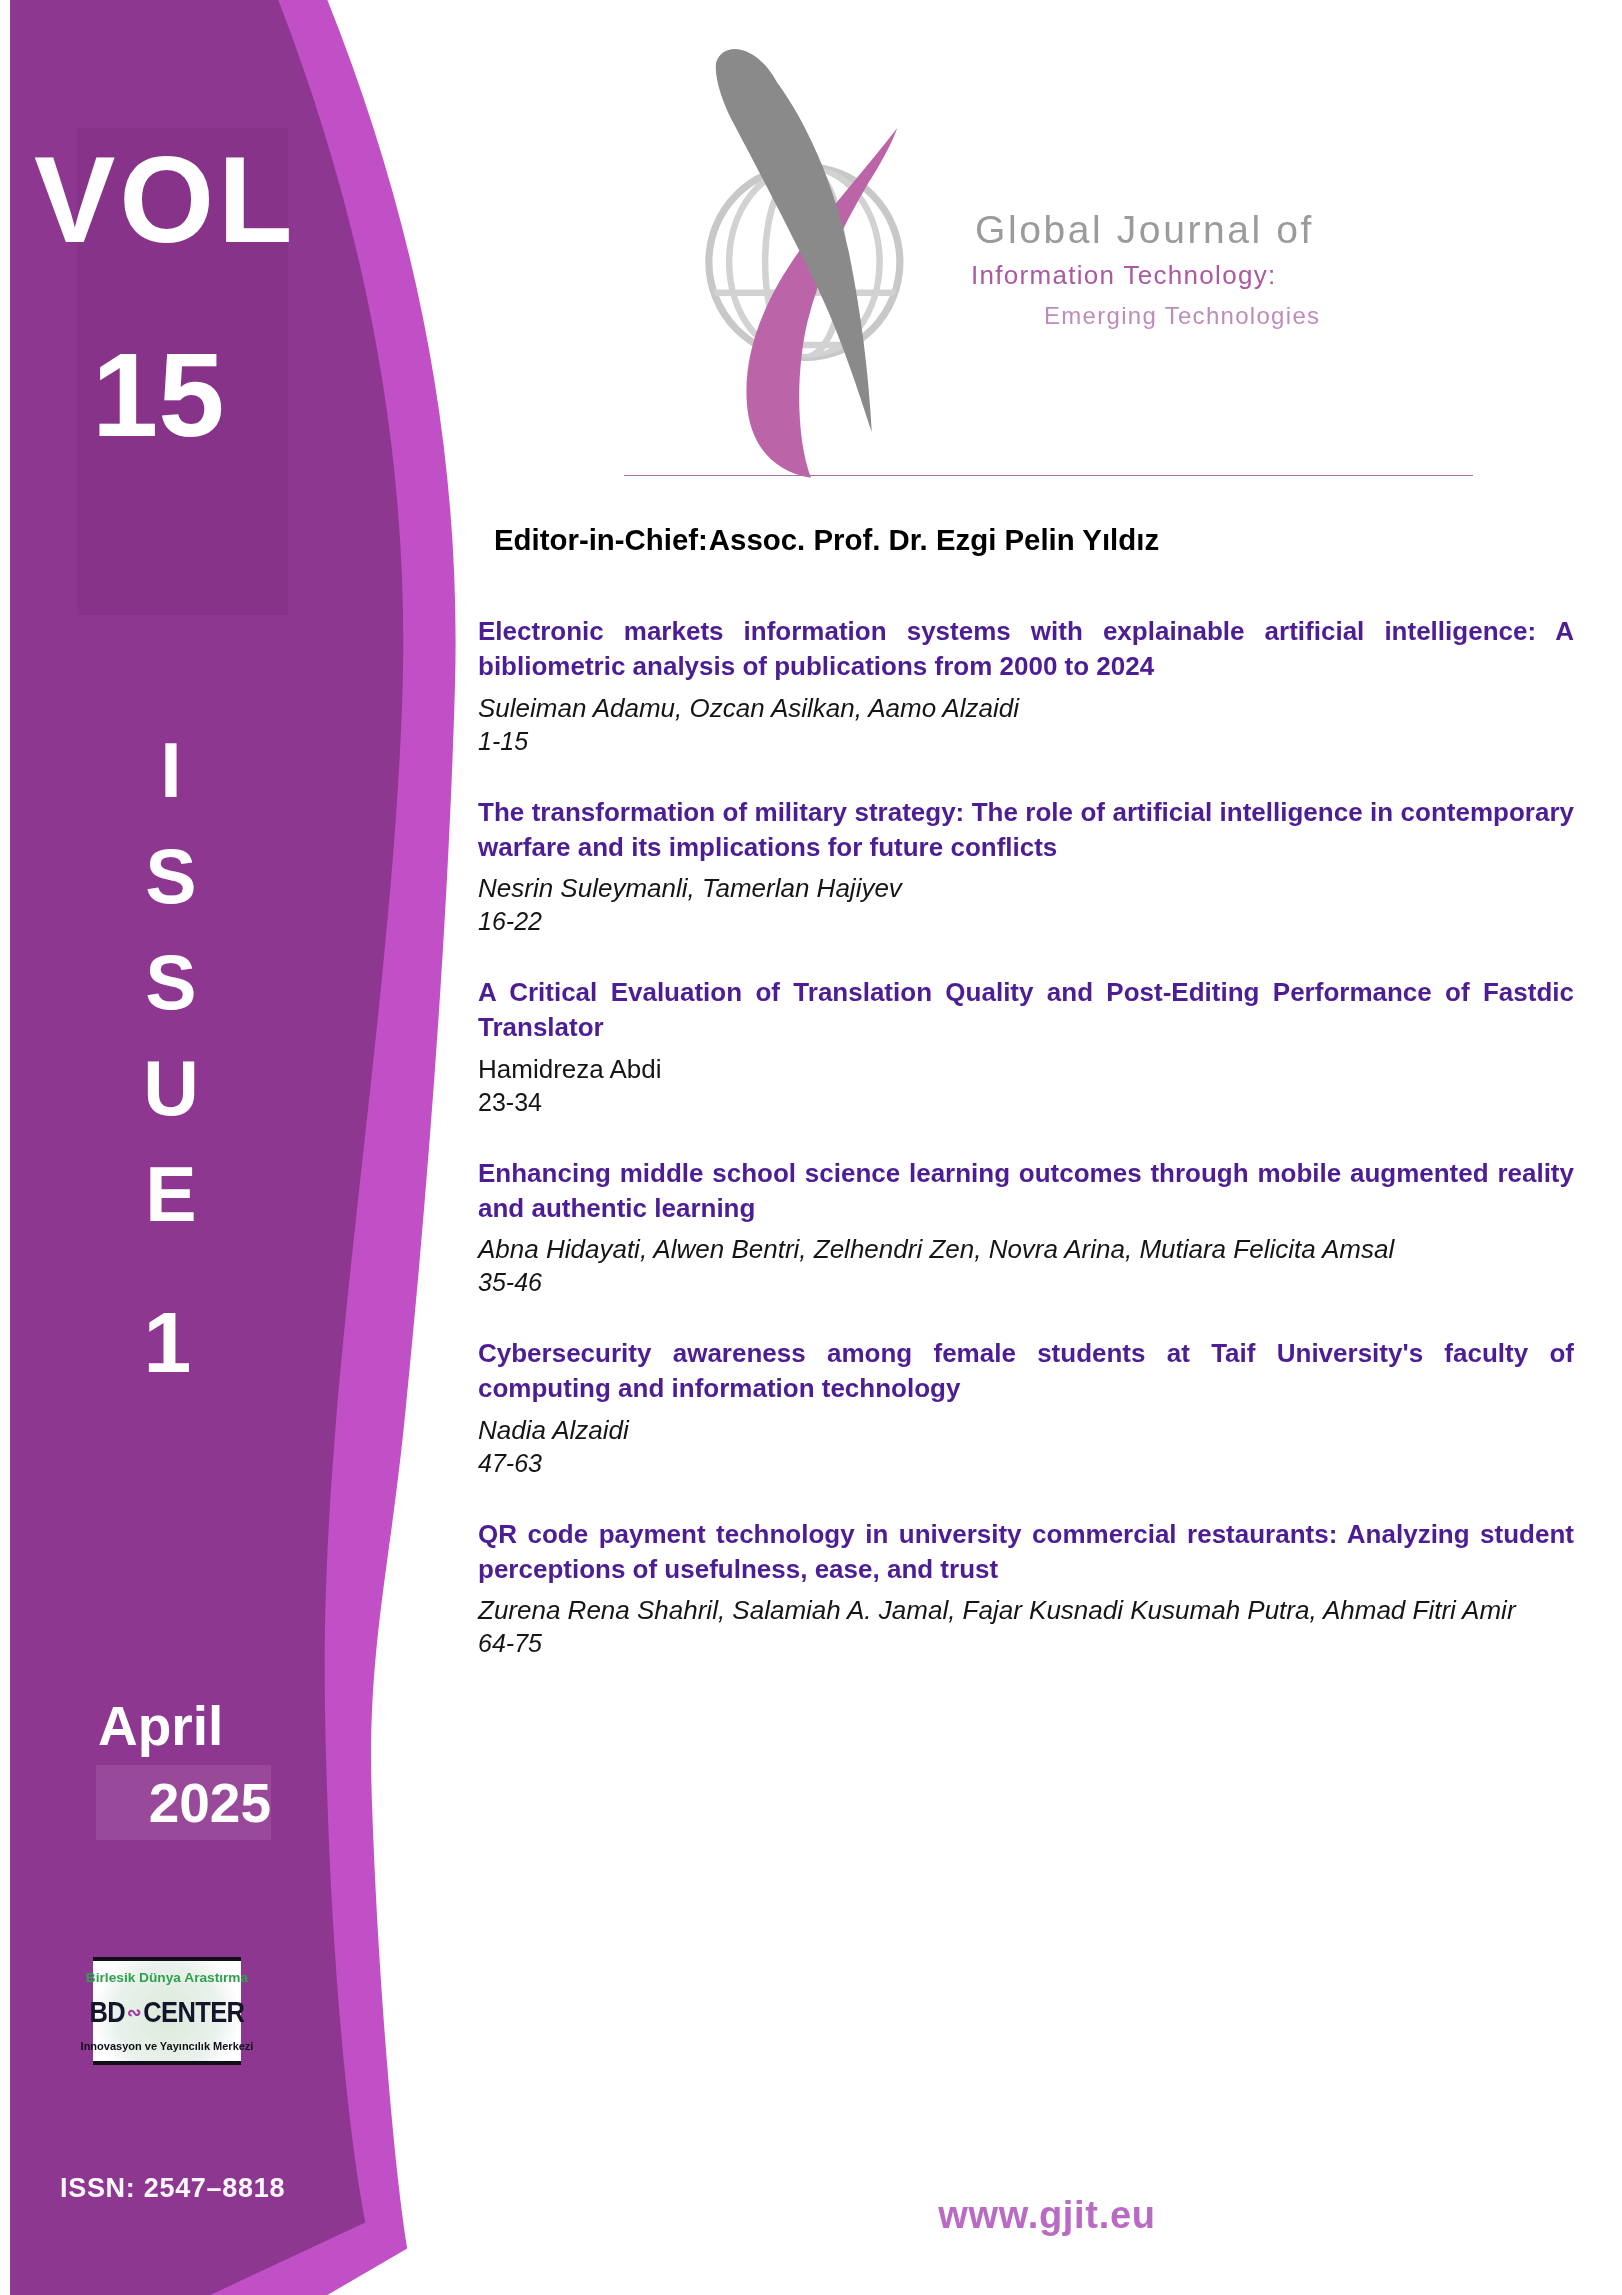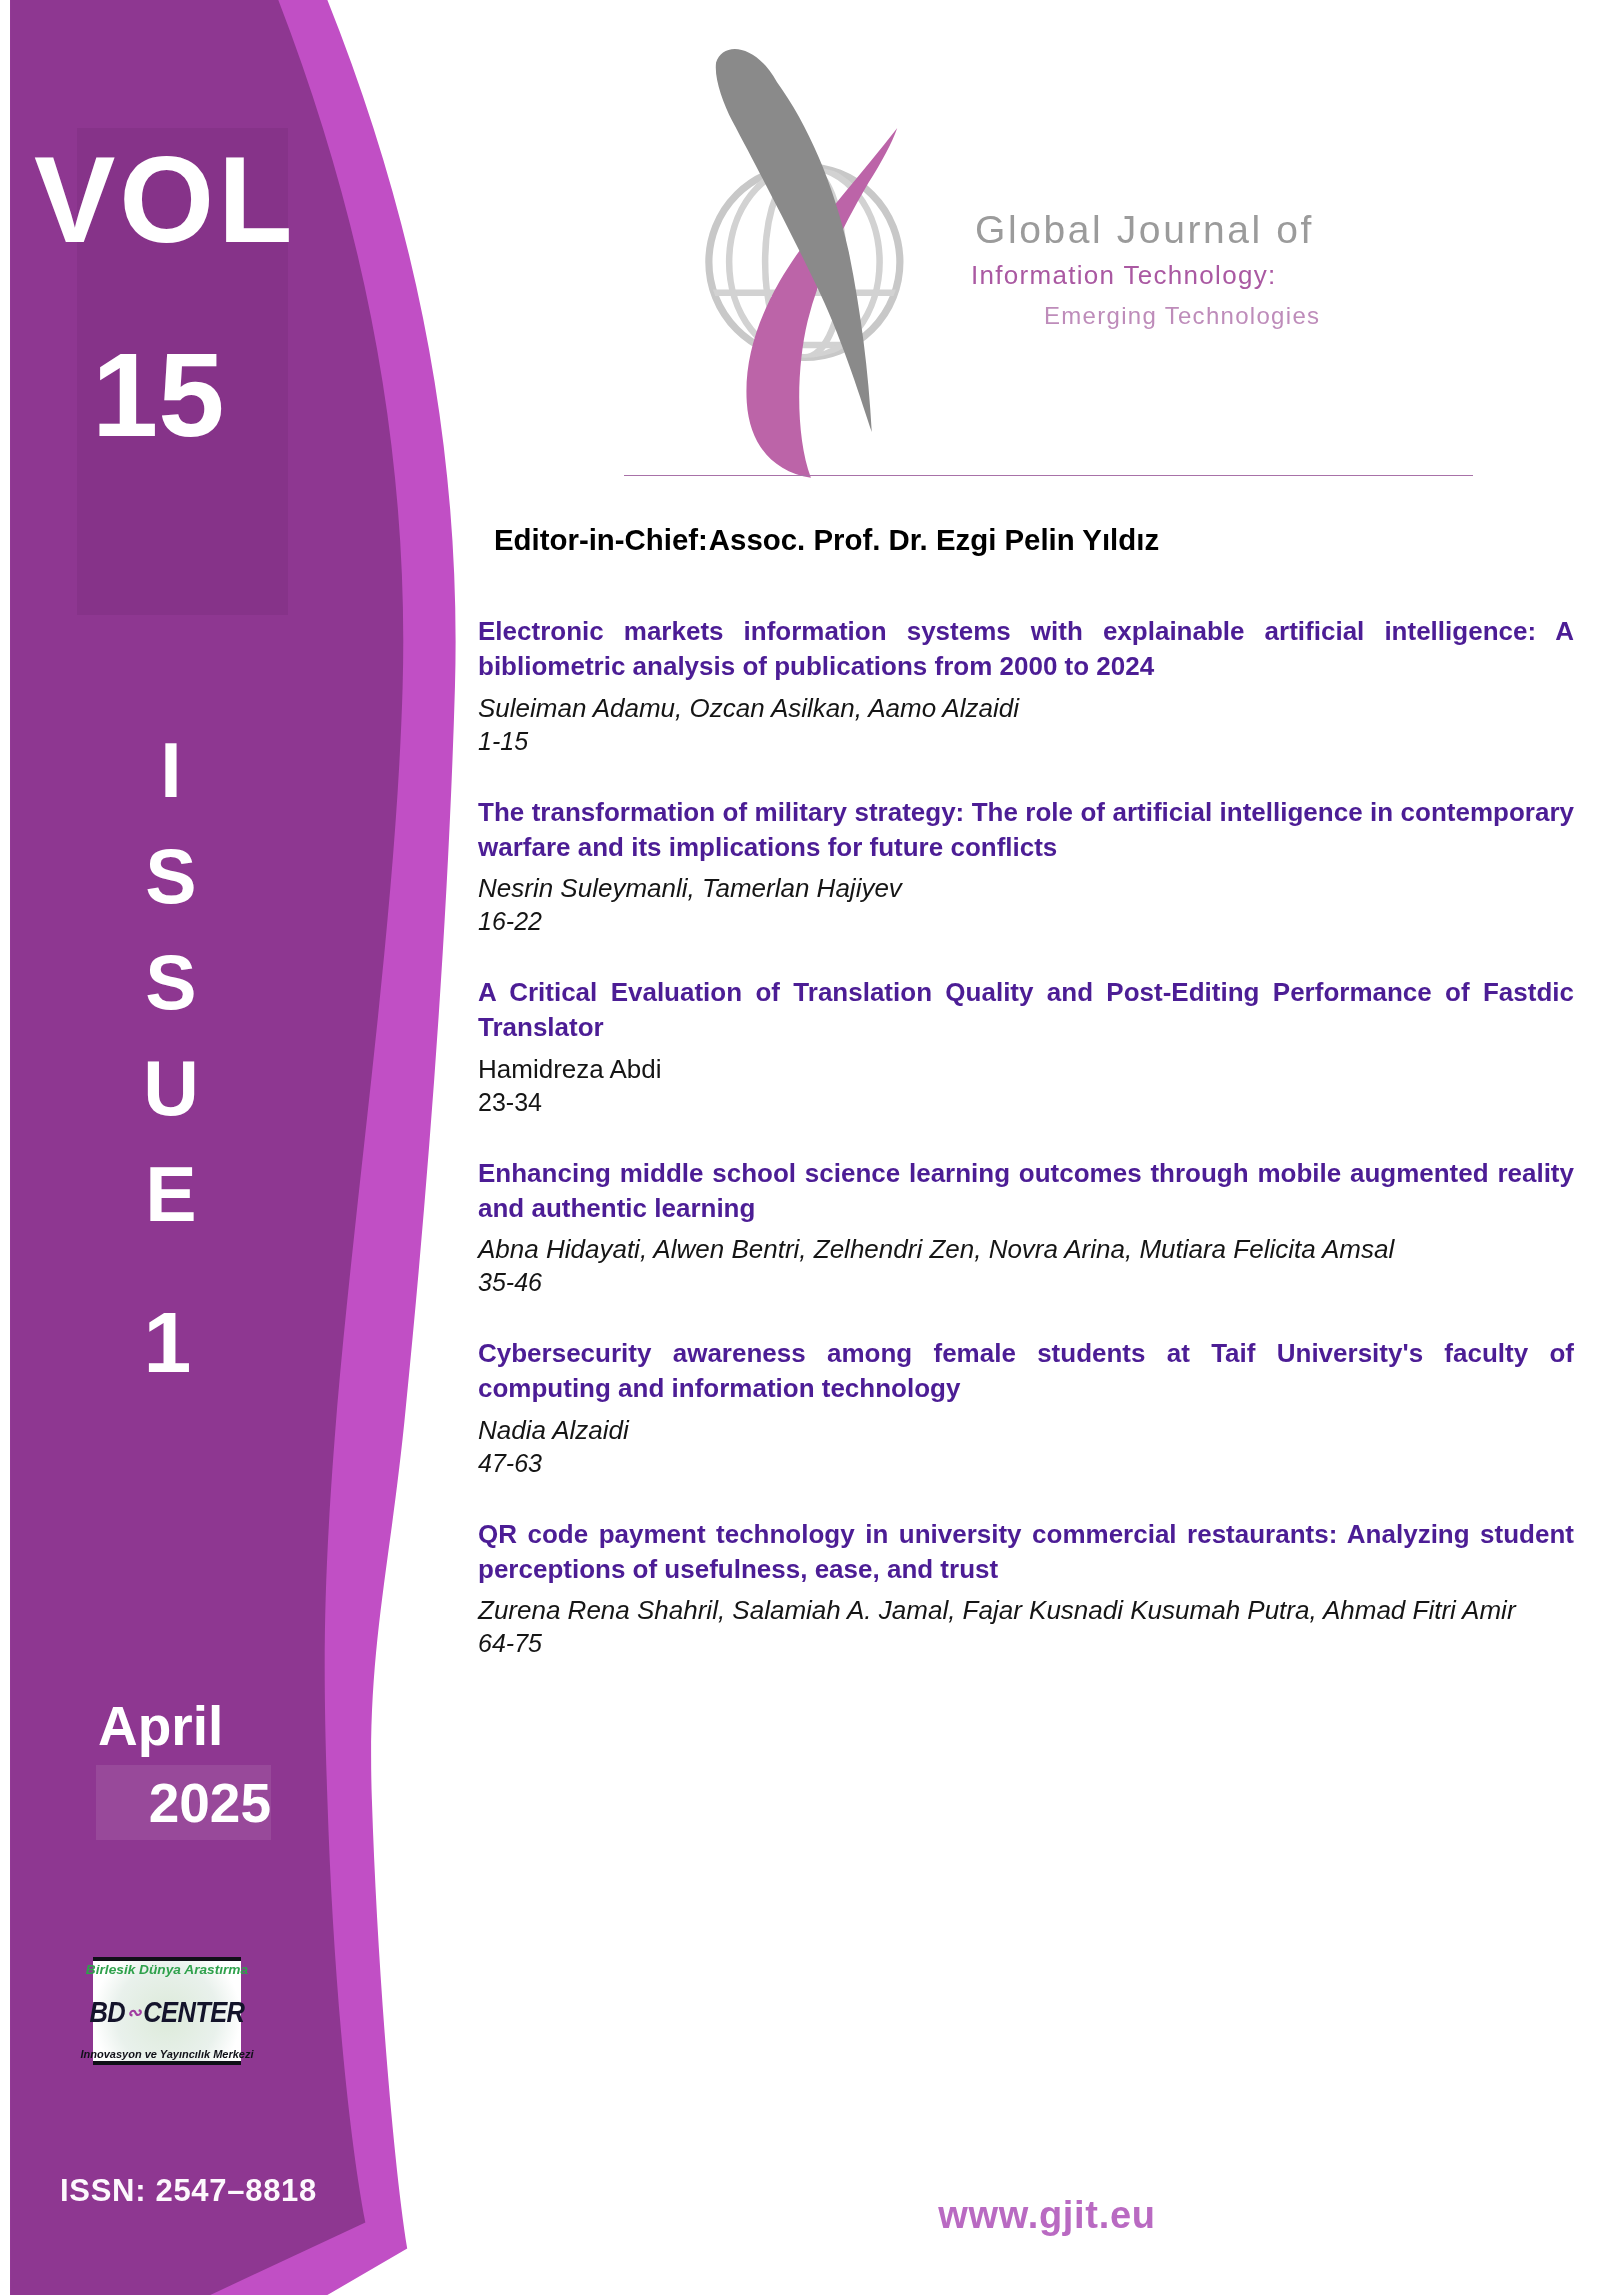--- a/index.html
+++ b/index.html
@@ -15,29 +15,29 @@
   .vol-number{left:92px;top:335px;width:170px;color:#ffffff;font-size:119px;font-weight:800;
               line-height:1;}
   .issue-col{left:128px;top:732px;width:86px;text-align:center;}
   .issue-letter{display:block;height:106px;color:#ffffff;font-size:77px;font-weight:800;line-height:77px;}
   .issue-number{left:128px;top:1299px;width:79px;text-align:center;color:#ffffff;
                 font-size:86px;font-weight:800;line-height:1;}
   .month-label{left:98px;top:1699px;width:196px;color:#ffffff;font-size:55px;font-weight:700;line-height:1;}
   .year-shade{left:96px;top:1765px;width:175px;height:75px;background:rgba(255,255,255,0.09);}
   .year-label{left:96px;top:1776px;width:175px;text-align:right;color:#ffffff;
               font-size:55px;font-weight:700;line-height:1;}
-  .issn-label{left:60px;top:2174px;width:340px;color:#fdf8fd;font-size:31px;font-weight:700;
+  .issn-label{left:60px;top:2174px;width:340px;color:#fdf8fd;font-size:27px;font-weight:700;
               letter-spacing:0.7px;line-height:1.1;}
 
   
   .bd-badge{left:93px;top:1957px;width:148px;height:108px;background:#ffffff;
             border-top:4.6px solid #101018;border-bottom:4.6px solid #101018;
             box-sizing:border-box;display:flex;flex-direction:column;align-items:center;
-            justify-content:center;gap:19px;
-            background-image:radial-gradient(circle at 50% 55%, #dcead9 0%, #e9f1ec 55%, #ffffff 80%);font-style:italic;}
+            justify-content:center;gap:11px;
+            background-image:radial-gradient(circle at 50% 55%, #dcead9 0%, #e9f1ec 55%, #ffffff 80%);}
   .bd-line1{color:var(--badge-green,#2FA14C);font-size:13.7px;font-weight:700;white-space:nowrap;}
   .bd-line2{display:flex;align-items:center;gap:2px;transform:scaleX(0.88);white-space:nowrap;}
   .bd-big{color:#14142b;font-size:29px;font-weight:700;letter-spacing:-0.7px;}
   .bd-icon{color:#a03ca0;font-size:19.6px;font-weight:700;}
   .bd-line3{color:#101018;font-size:11px;font-weight:700;white-space:nowrap;}
 
   
   .logo-mark{left:667px;top:36px;width:314px;height:452px;}
   .logo-line1{left:975px;top:208px;width:419px;color:var(--logo-gray,#9B9B9B);
               font-size:39px;font-weight:400;letter-spacing:2.6px;white-space:nowrap;}

